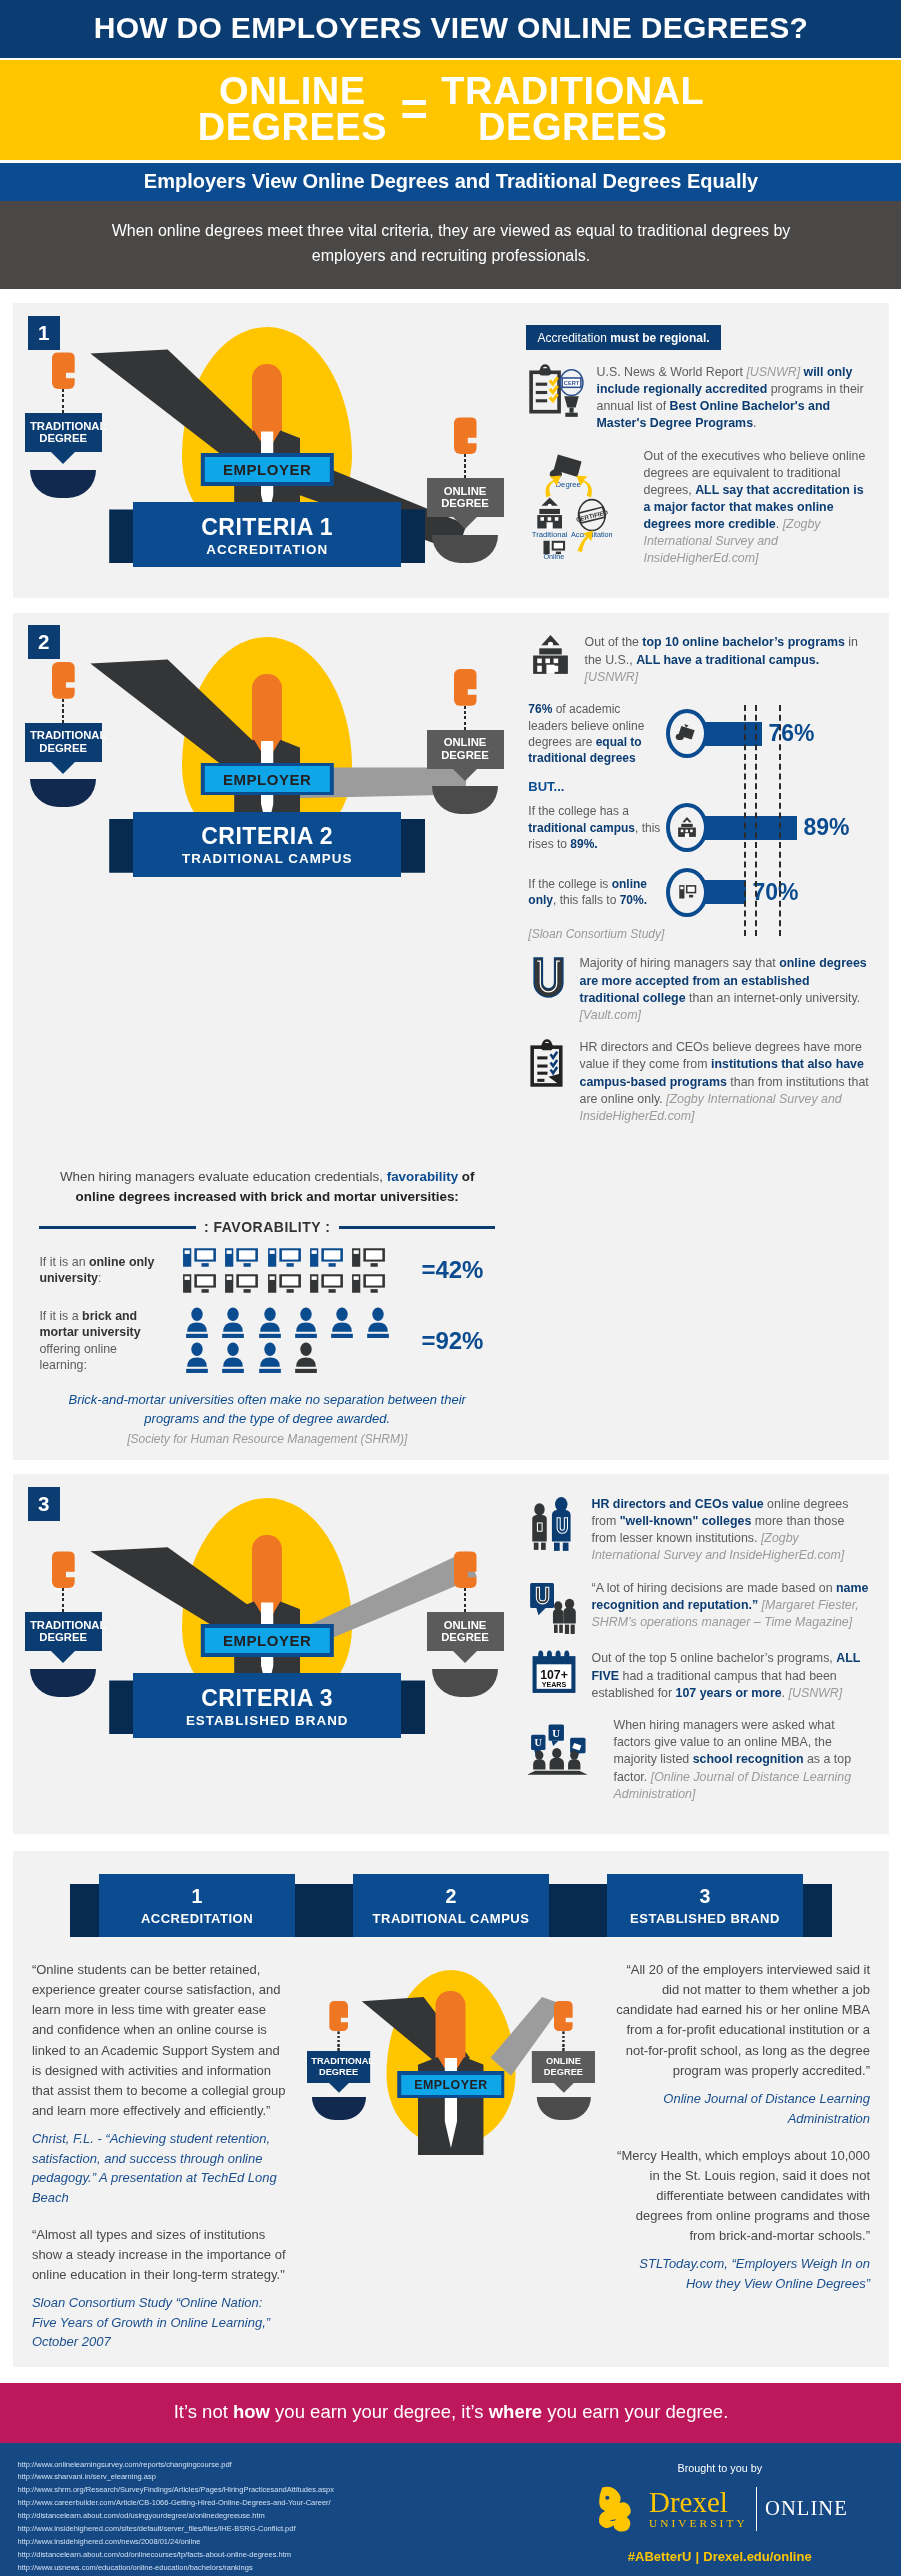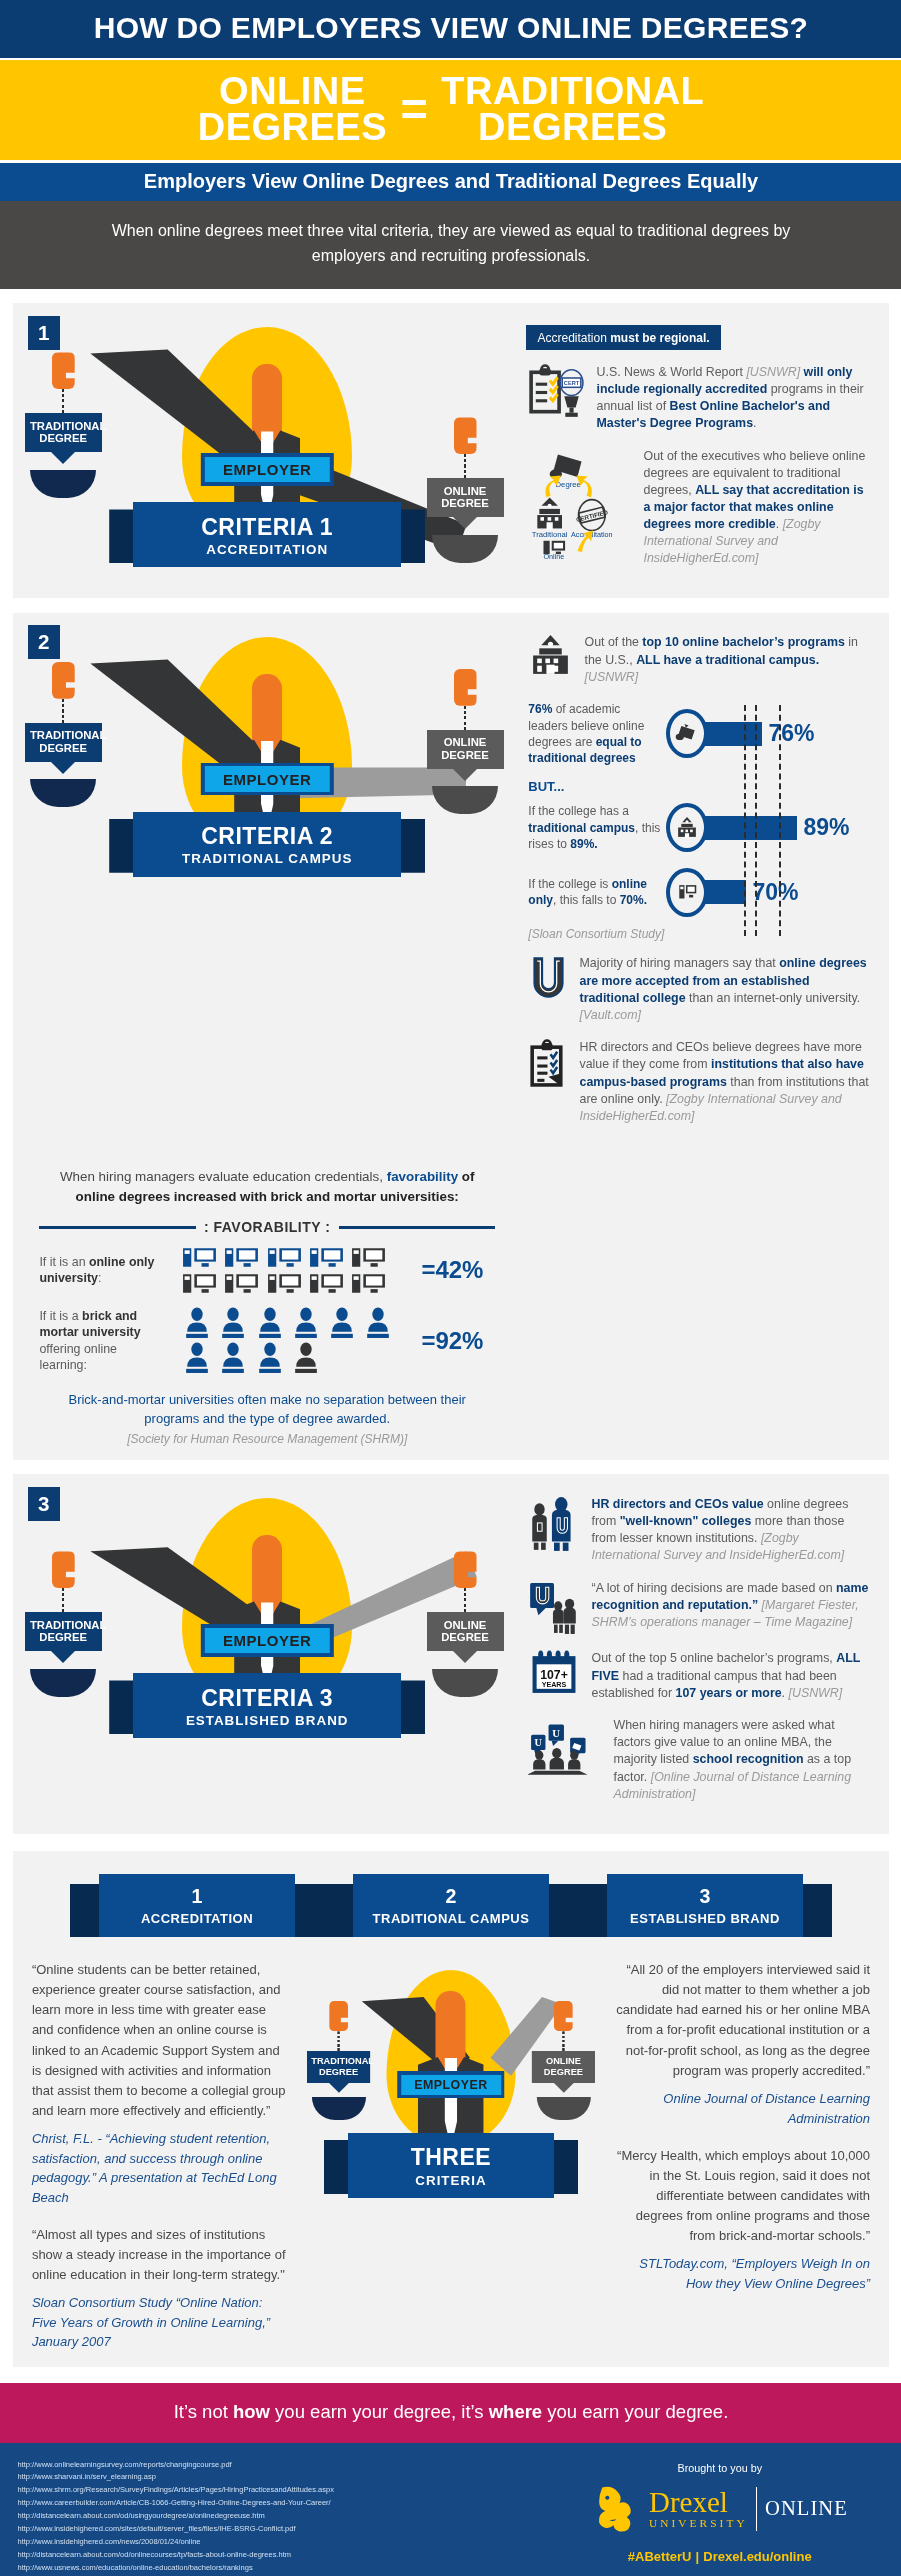--- a/index.html
+++ b/index.html
@@ -117,21 +117,21 @@
   .fav-divider { display:flex; align-items:center; gap:8.2px; padding:9.3px 26px 7.2px; }
   .fav-divider .line { flex:1; height:2.1px; background:#0b3c72; }
   .fav-divider .ttl { font-size:14px; font-weight:bold; color:#333; letter-spacing:0.5px; }
   .fav-row { display:flex; align-items:center; gap:24px; padding:3.1px 26px 9.3px; }
   .fav-row .lab { width:118px; font-size:12.4px; line-height:1.34; color:#5c5c5c; }
   .fav-row .lab b { color:#333; }
   .fav-row .glyphs { flex:1; display:flex; flex-wrap:wrap; gap:3.1px 4.1px; max-width:216px; }
   .fav-row .eq { font-size:24px; font-weight:bold; color:#0b4b8f; }
   .mini { width:38px; height:23px; }
   .ppl { width:32px; height:32px; }
-  .fav-note { text-align:center; color:#0b4b8f; font-size:13px; line-height:1.45; padding:7.2px 31px 3.1px; }
+  .fav-note { text-align:center; color:#0b4b8f; font-style:italic; font-size:13px; line-height:1.45; padding:7.2px 31px 3.1px; }
   .fav-src { text-align:center; color:#9a9a9a; font-style:italic; font-size:12px; padding-bottom:14.4px; }
 
   
   .summary { background:#f2f2f2; margin:17.5px 13.4px 0; padding:23px 0 15.5px; position:relative; }
   .sum-banners { display:flex; justify-content:center; gap:58px; margin-bottom:23px; }
   .sum-banner { position:relative; width:196px; }
   .sum-banner .tails { position:absolute; left:-29px; right:-29px; top:9.3px; bottom:0; background:#072a51; }
   .sum-banner .body { position:relative; background:#0b4b8f; color:#fff; text-align:center; padding:10.3px 0 11.3px; }
   .sum-banner .n { font-size:19.6px; font-weight:bold; }
   .sum-banner .l { font-size:13px; font-weight:bold; letter-spacing:0.5px; margin-top:3.1px; }
@@ -789,21 +789,21 @@
           <div class="l">ESTABLISHED BRAND</div>
         </div>
       </div>
     </div>
 
     <div class="sum-cols">
       <div class="sum-col left">
         <p>“Online students can be better retained, experience greater course satisfaction, and learn more in less time with greater ease and confidence when an online course is linked to an Academic Support System and is designed with activities and information that assist them to become a collegial group and learn more effectively and efficiently.”</p>
         <cite>Christ, F.L. - “Achieving student retention, satisfaction, and success through online pedagogy.” A presentation at TechEd Long Beach</cite>
         <p style="margin-top:17.5px;">“Almost all types and sizes of institutions show a steady increase in the importance of online education in their long-term strategy."</p>
-        <cite>Sloan Consortium Study “Online Nation: Five Years of Growth  in Online Learning,” January 2007</cite>
+        <cite>Sloan Consortium Study “Online Nation: Five Years of Growth  in Online Learning,” October 2007</cite>
       </div>
 
       <div class="sum-center">
         <div class="scene" style="height:242px;">
           <div class="sun" style="width:129px;height:175px;top:10.3px;"></div>
           <svg width="100%" height="242" style="position:absolute;left:0;top:0;" viewBox="0 0 565.938 470">
             <polygon points="110,80 230,72 320,190 285,225" fill="#333536"></polygon>
             <polygon points="360,190 460,72 500,86 400,225" fill="#9c9c9c"></polygon>
           </svg>
           <div class="torso" style="top:31px;width:57px;height:139px;">
@@ -824,27 +824,20 @@
             <div class="bowl"></div>
           </div>
           <div class="pan gray" style="right:2.1px; top:41px; transform:scale(.82); transform-origin:top right;">
             <div class="hand"></div>
             <div class="chain"></div>
             <div class="tag">
               <b>ONLINE</b>
               <b>DEGREE</b>
             </div>
             <div class="bowl"></div>
-          </div>
-          <div class="ribbon" style="width:206px;">
-            <div class="tails"></div>
-            <div class="body">
-              <div class="t1">THREE</div>
-              <div class="t2">CRITERIA</div>
-            </div>
           </div>
         </div>
       </div>
 
       <div class="sum-col right">
         <p>“All 20 of the employers interviewed said it did not matter to them whether a job candidate had earned his or her online MBA from a for-profit educational institution or a not-for-profit school, as long as the degree program was properly accredited.”</p>
         <cite>Online Journal of Distance Learning Administration</cite>
         <p style="margin-top:17.5px;">“Mercy Health, which employs about 10,000 in the St. Louis region, said it does not differentiate between candidates with degrees from online programs and those from brick-and-mortar schools.”</p>
         <cite>STLToday.com, “Employers Weigh In on How they View Online Degrees”</cite>
       </div>

